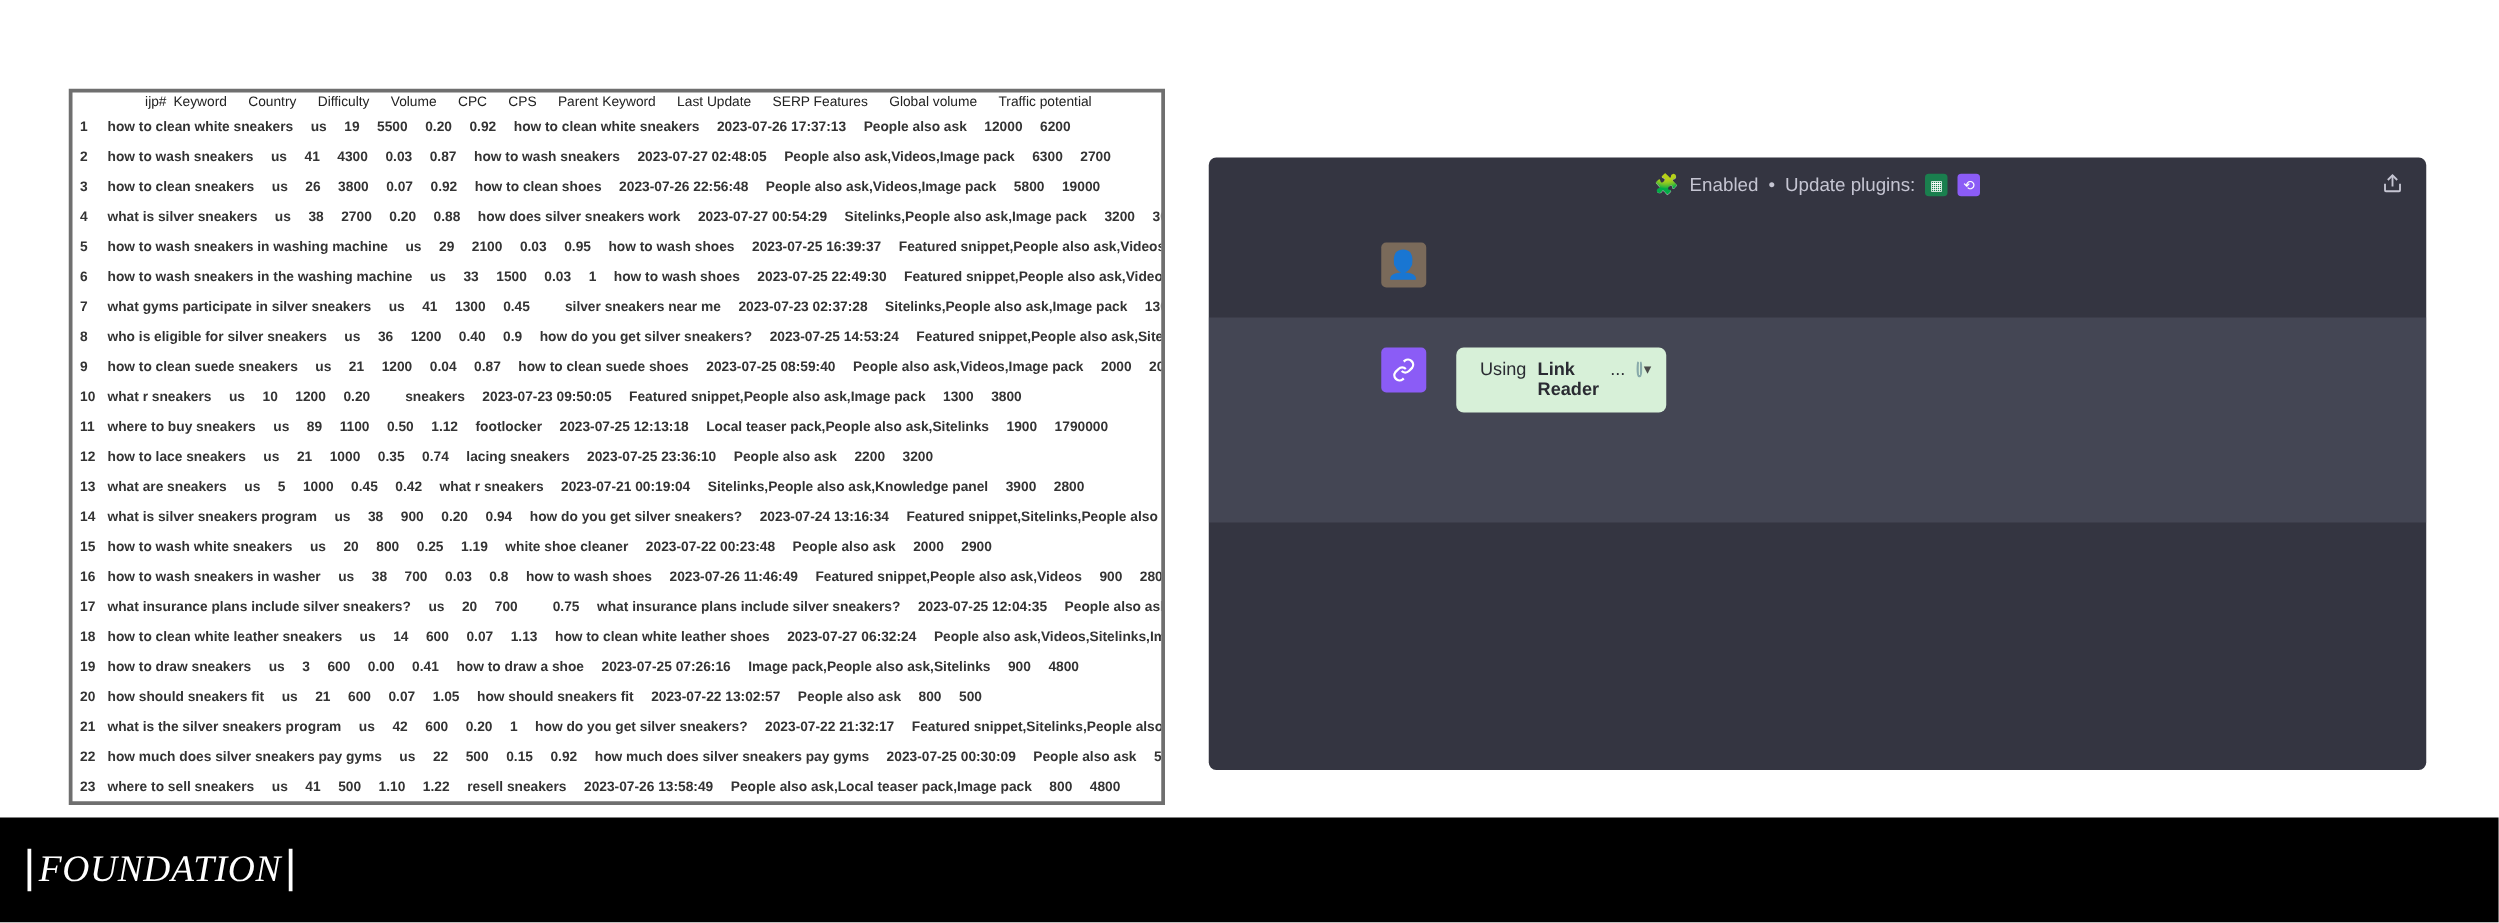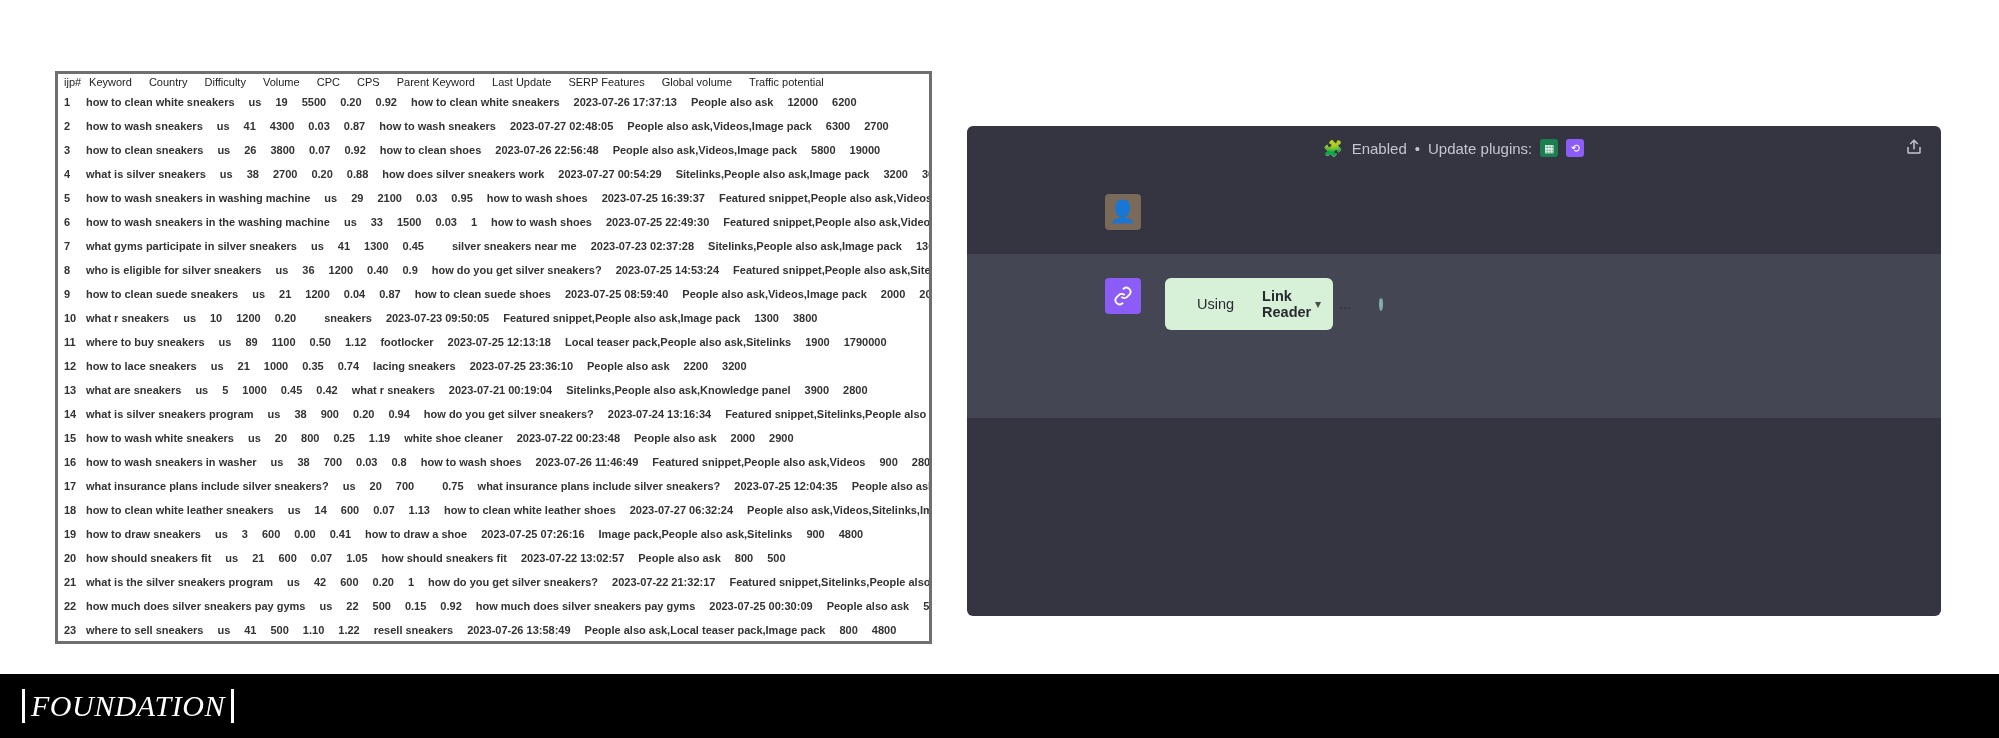--- a/index.html
+++ b/index.html
@@ -1,21 +1,21 @@
 <!DOCTYPE html>
 <html><head>
 <meta charset="utf-8">
 <style>
   * { box-sizing: border-box; margin: 0; padding: 0; }
   body { width: 1999px; height: 738px; font-family: Arial, Helvetica, sans-serif; background: #fff; overflow: hidden; position: relative; }
 
   
   .sheet-wrap { position: absolute; left: 55px; top: 71px; width: 877px; height: 573px; border: 3px solid #6f6f6f; background: #fff; overflow: hidden; }
   .sheet-header, .sheet-row { white-space: nowrap; font-size: 11px; color: #333; padding: 2px 6px; }
-  .sheet-header { font-weight: normal; color: #222; border-bottom: 0; }
+  .sheet-header { font-weight: normal; color: #222; border-bottom: 0; text-align: center; }
   .sheet-row { line-height: 20px; font-weight: bold; }
   .sheet-row span, .sheet-header span { display: inline-block; }
   
   .c-idx { width: 22px; } 
   .gap   { display:inline-block; width:14px; }
 
   
   .chat-wrap { position: absolute; left: 967px; top: 126px; width: 974px; height: 490px; background: #343541; border-radius: 6px; color: #d1d5db; font-size: 16px; overflow: hidden; }
   .chat-top { height: 44px; display:flex; align-items:center; justify-content:center; gap:8px; font-size:15px; color:#c5c5d2; position:relative; }
   .chat-top .share { position:absolute; right:18px; top:12px; color:#c5c5d2; }
@@ -24,27 +24,27 @@
   .pb-purple{ background:#8b5cf6; }
   .puzzle { font-size:16px; }
 
   .msg-block { display:flex; gap:24px; padding: 24px 0 24px 138px; }
   .msg-block .avatar { width:36px; height:36px; border-radius:4px; background:#7a6a5a; flex:0 0 36px; display:flex; align-items:center; justify-content:center; font-size:22px; color:#fff;}
   .msg-block .txt { font-size:16px; line-height:1.55; color:#ececf1; padding-right:120px; word-break: break-all; }
 
   .assistant-block { background:#444654; padding:24px 0 88px 138px; display:flex; gap:24px; }
   .assistant-block .avatar { width:36px; height:36px; border-radius:4px; background:#8b5cf6; flex:0 0 36px; display:flex; align-items:center; justify-content:center; }
   .assistant-block .avatar svg { width:20px; height:20px; }
-  .tool-pill { background:#d7f0d8; color:#2a2b32; border-radius:6px; padding:10px 32px; display:flex; align-items:center; gap:28px; width: 168px; font-size:14.5px; position:relative; }
+  .tool-pill { background:#d7f0d8; color:#2a2b32; border-radius:6px; padding:10px 19px; display:flex; gap:9px; width: 168px; font-size:14.5px; position:relative; }
   .tool-pill .caret { position:absolute; right:12px; font-size:12px; color:#4b4b4b;}
   .spin { display:inline-block; width:14px; height:14px; border:2px solid #8aa; border-top-color:transparent; border-radius:50%; animation:sp 1s linear infinite;}
   @keyframes sp { to { transform: rotate(360deg);} }
 
   
-  .footer { position:absolute; left:0; bottom:0; width:100%; height:64px; background:#000; display:flex; align-items:center; padding-left:22px;}
+  .footer { position:absolute; left:0; bottom:0; width:100%; height:84px; background:#000; display:flex; align-items:center; padding-left:22px;}
   .footer .logo { color:#fff; font-family: Georgia, 'Times New Roman', serif; font-size:30px; font-style:italic; padding:0 6px; border-left:3px solid #fff; border-right:3px solid #fff; letter-spacing:0.5px;}
 </style>
 </head>
 <body>
 
 <div class="sheet-wrap">
   <div class="sheet-header">
     <span class="c-idx">ijp#</span>
     <span>Keyword</span><span class="gap"></span>
     <span>Country</span><span class="gap"></span>

